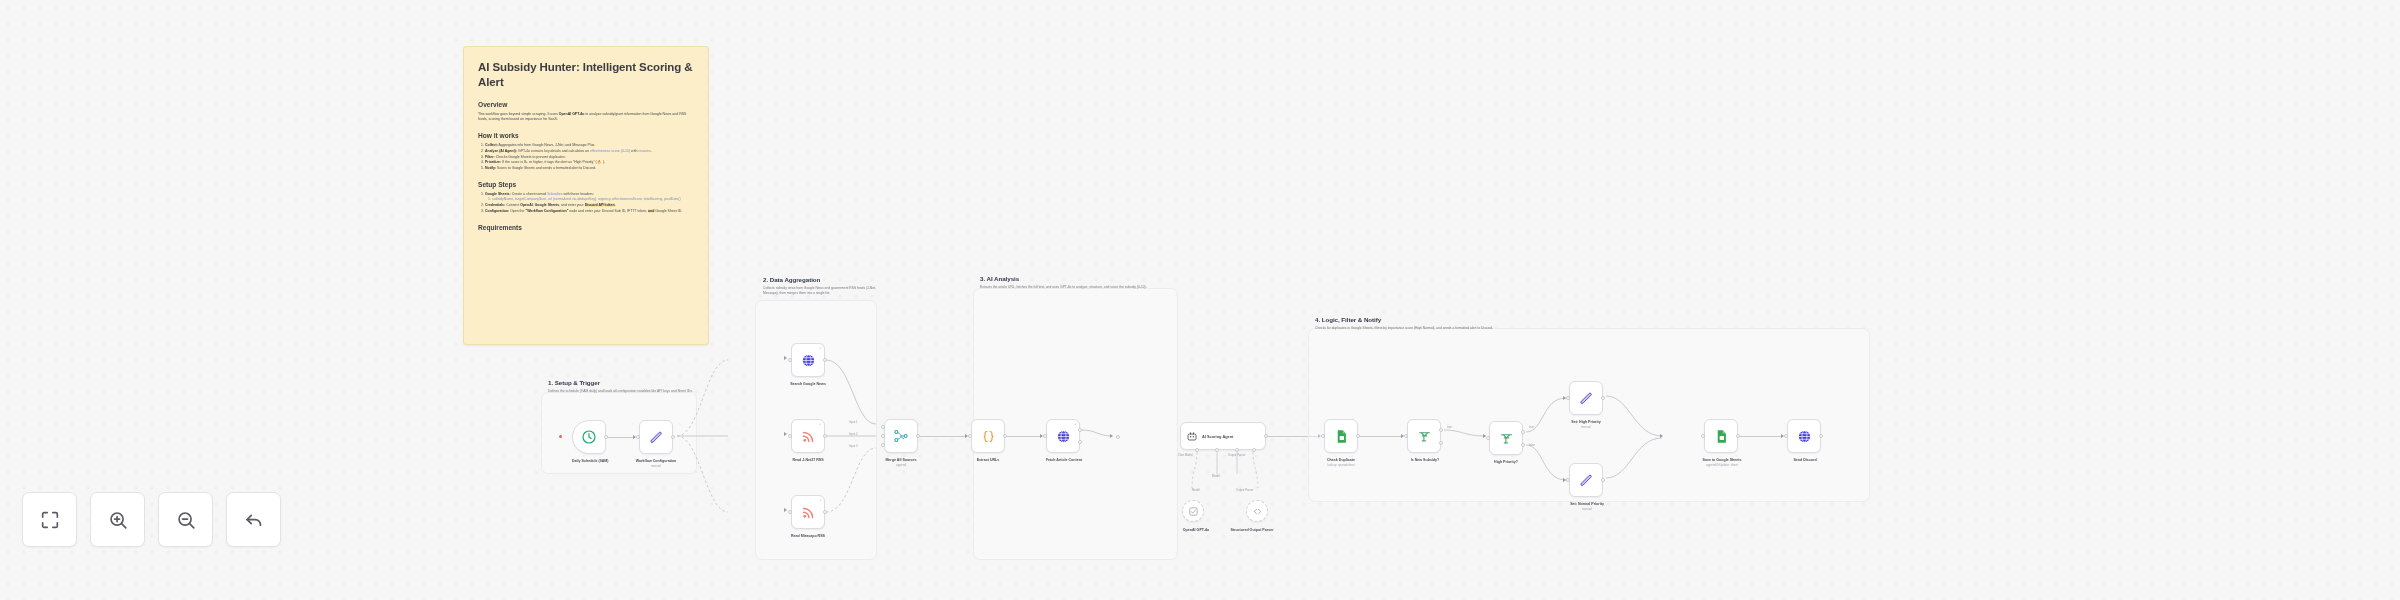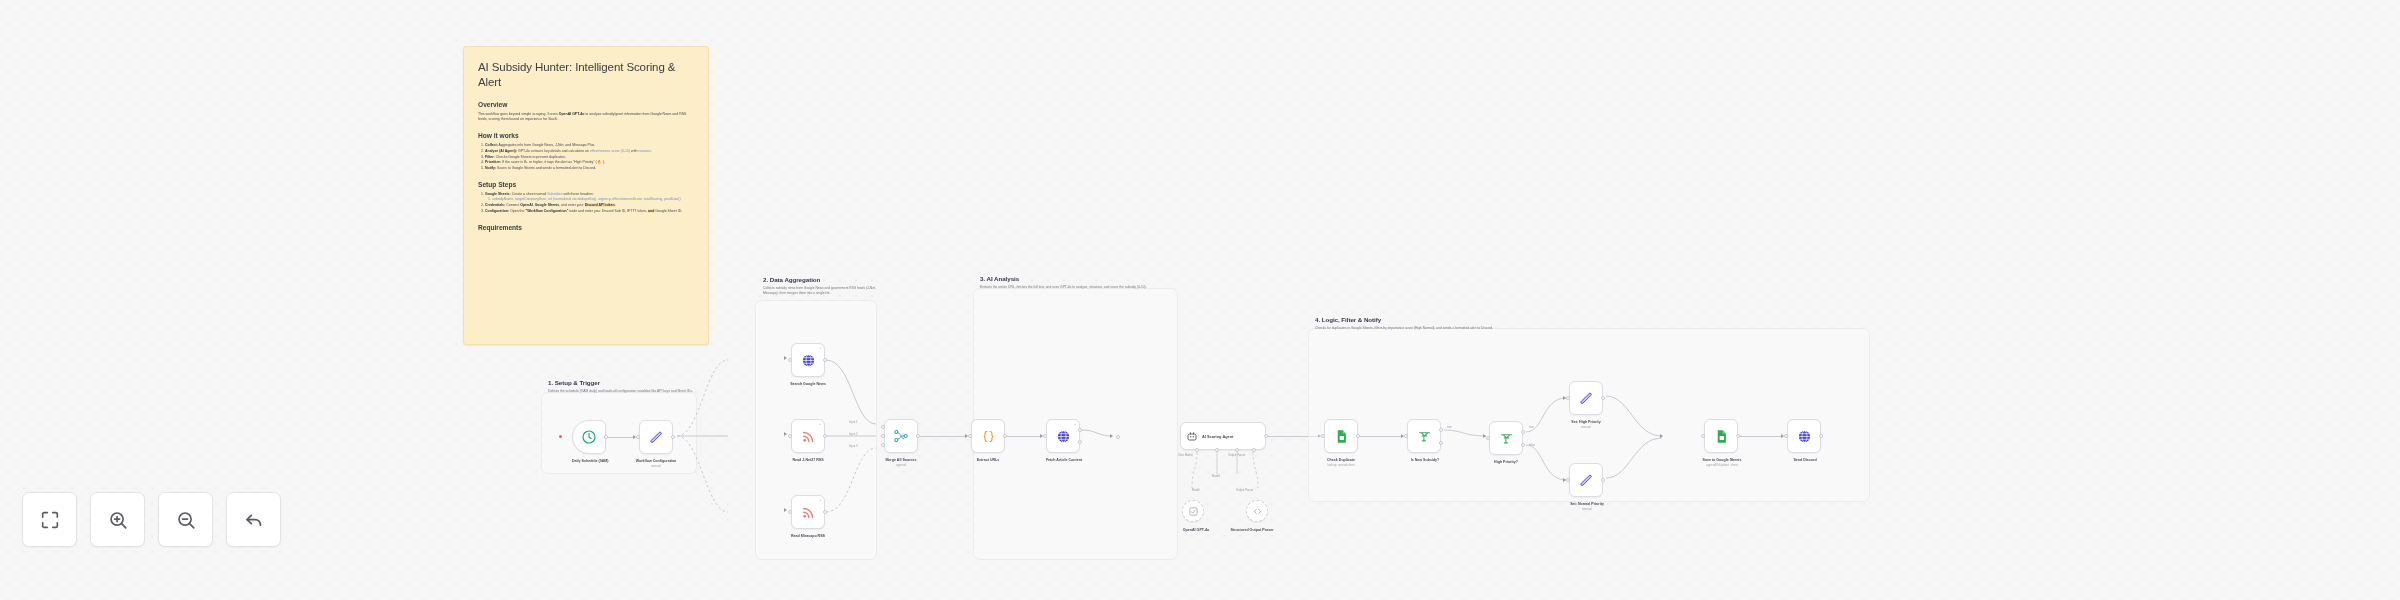--- a/index.html
+++ b/index.html
@@ -19,21 +19,21 @@
   .abs{position:absolute;}
 
   
   #sticky{
     left:463px;top:46px;width:246px;height:299px;
     background:#fbeec8;border:1px solid #f0e0ad;border-radius:3px;
     box-shadow:0 1px 2px rgba(0,0,0,.06);
     padding:13px 14px 0 14px;box-sizing:border-box;overflow:hidden;
     color:#3c3c44;
   }
-  #sticky h1{font-size:11.5px;line-height:14.5px;margin:0 0 11px 0;font-weight:400;letter-spacing:-.1px;}
+  #sticky h1{font-size:11.5px;line-height:14.5px;margin:0 0 11px 0;font-weight:700;letter-spacing:-.1px;}
   #sticky h2{font-size:6.6px;line-height:9px;margin:0 0 3px 0;font-weight:700;}
   #sticky p{font-size:3.5px;line-height:5.1px;margin:0 0 9px 0;color:#4a4a52;}
   #sticky ol{margin:0 0 9px 0;padding-left:7px;font-size:3.5px;line-height:5.2px;color:#4a4a52;}
   #sticky ol li{margin-bottom:.5px;}
   #sticky ol ol{margin:0;padding-left:7px;}
   #sticky b{font-weight:700;color:#2f2f38;}
   #sticky .lnk{color:#7b8ec9;}
   #sticky .warn{color:#d05050;}
   #sticky .hi{background:#f6e3a6;}
 

